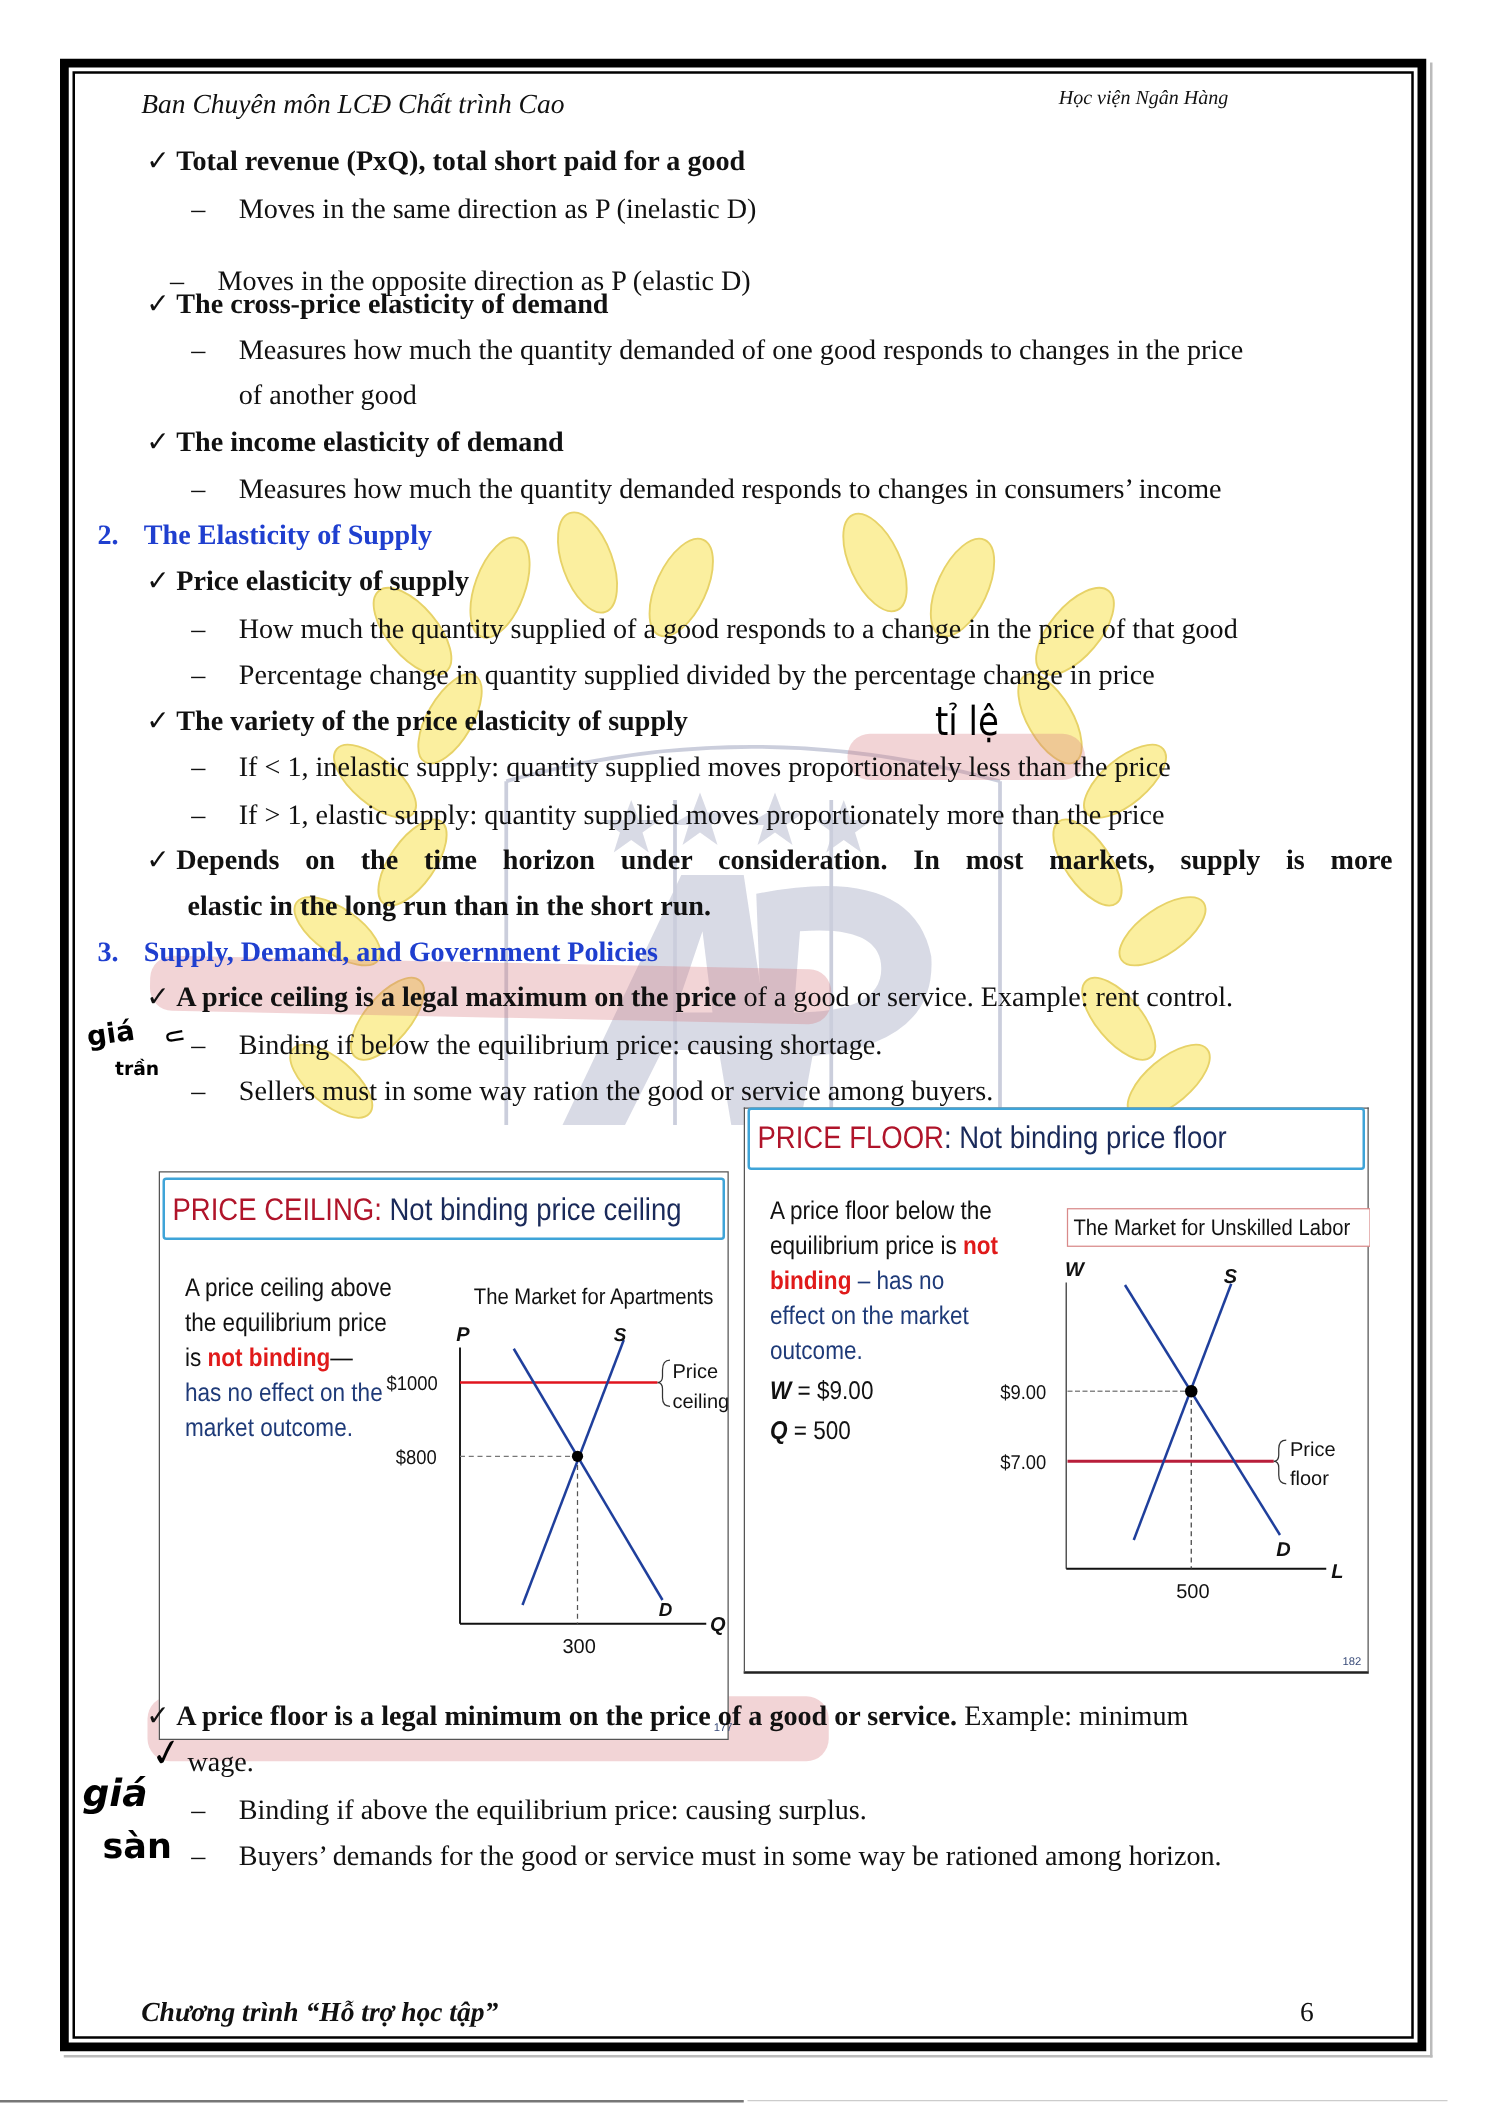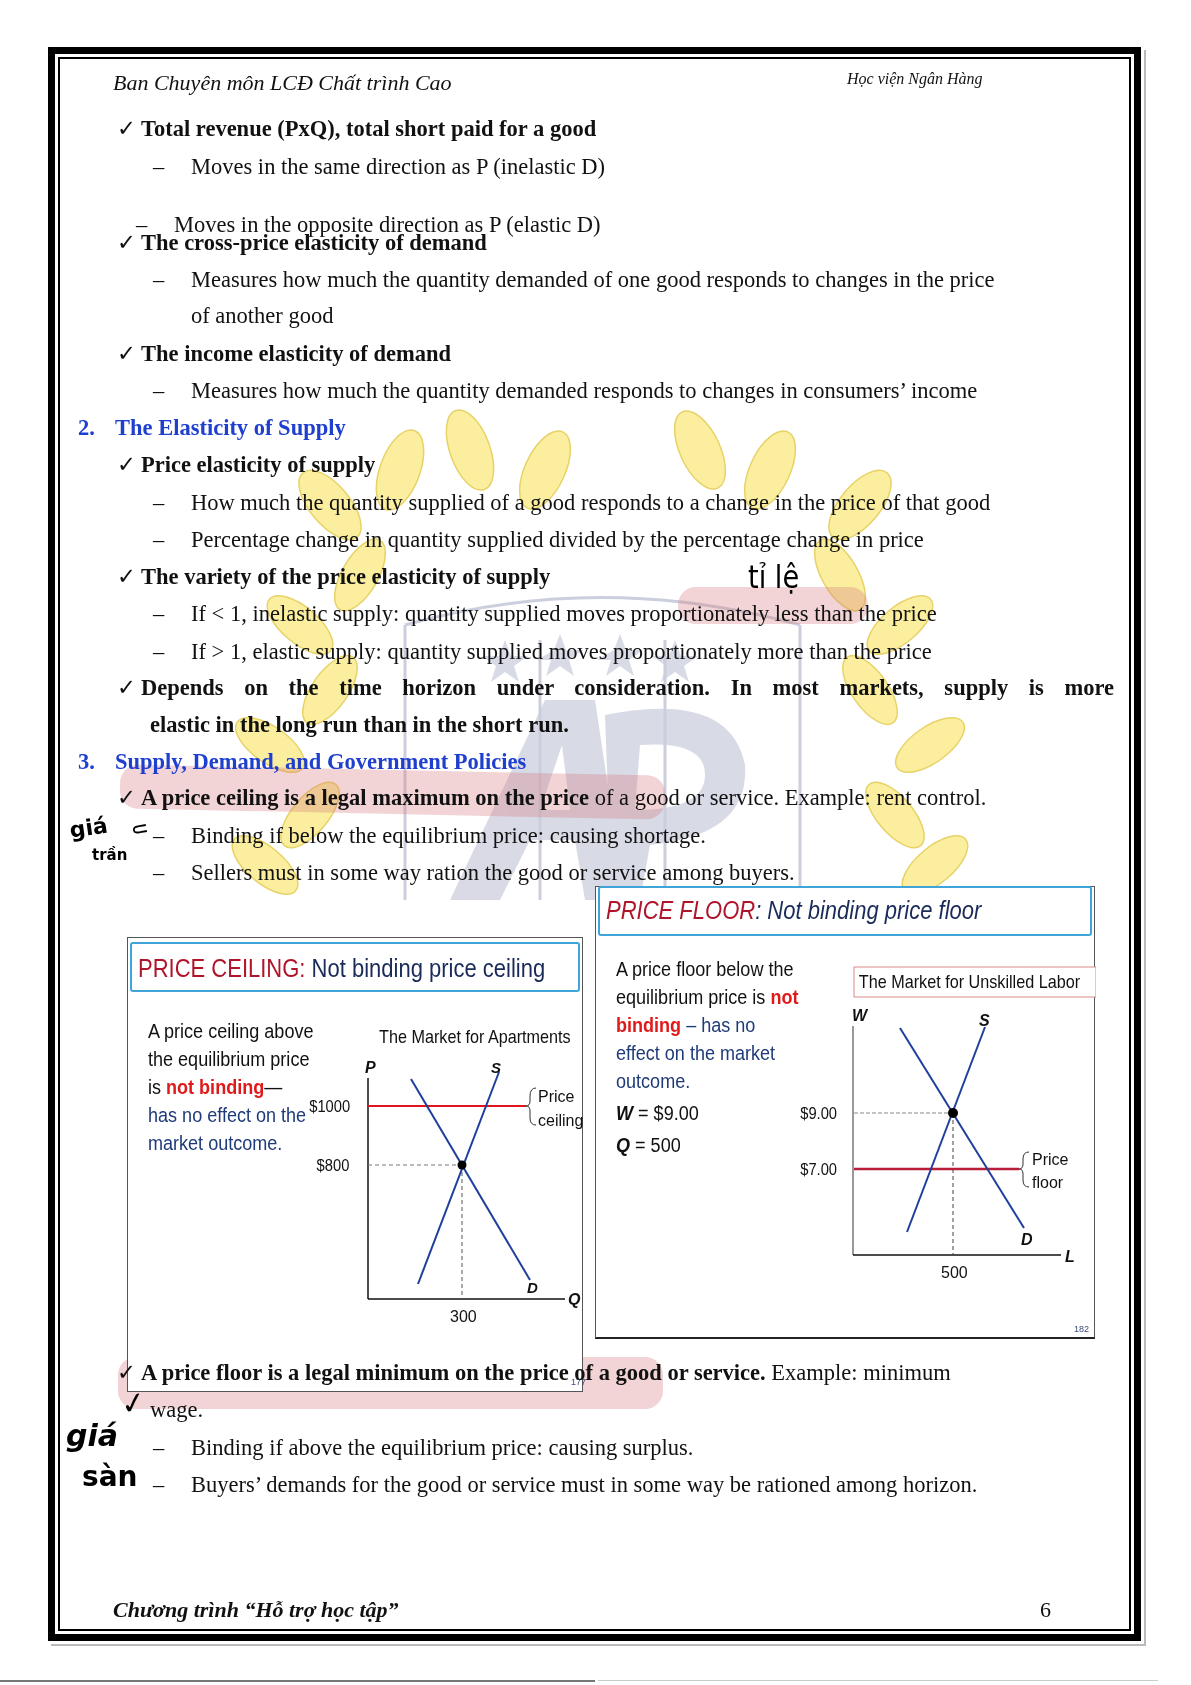--- a/index.html
+++ b/index.html
@@ -260,21 +260,21 @@
     <text class="chart-label" x="189" y="233" font-size="16" fill="#111" transform="scale(0.92,1) translate(16,0)">$800</text>
     <text class="chart-label" x="322" y="384" font-size="16" fill="#111">300</text>
     <path d="M408,150 Q402,150 402,158 L402,163 Q402,168 398,168 Q402,168 402,173 L402,180 Q402,187 408,187" fill="none" stroke="#333" stroke-width="1"></path>
     <text class="chart-label" x="410" y="164" font-size="16" fill="#111">Price</text>
     <text class="chart-label" x="410" y="188" font-size="16" fill="#111">ceiling</text>
   </svg>
   <div class="slide-num" style="left:443px; top:439px;">177</div>
 </div>
 
 <div class="slide" style="left:595px; top:886px; width:500px; height:453px; border-bottom:2px solid #222;">
-  <div class="slide-title-box" style="top:-1px;font-style:italic;">
+  <div class="slide-title-box" style="top:-1px;">
     <div class="slide-title" style="top:8px;">
       <span class="red">PRICE FLOOR</span><span class="navy">: Not binding price floor</span>
     </div>
   </div>
   <div class="slide-text" style="left:20px; top:68px;">
     <div>A price floor below the</div>
     <div><span>equilibrium price is </span><span class="red">not</span></div>
     <div><span class="red">binding</span><span class="navy"> – has no</span></div>
     <div class="navy">effect on the market</div>
     <div class="navy">outcome.</div>

